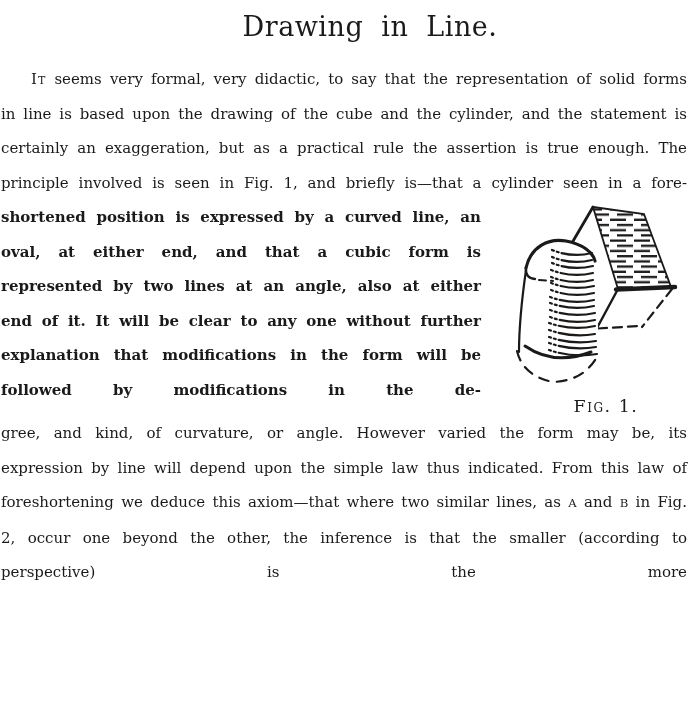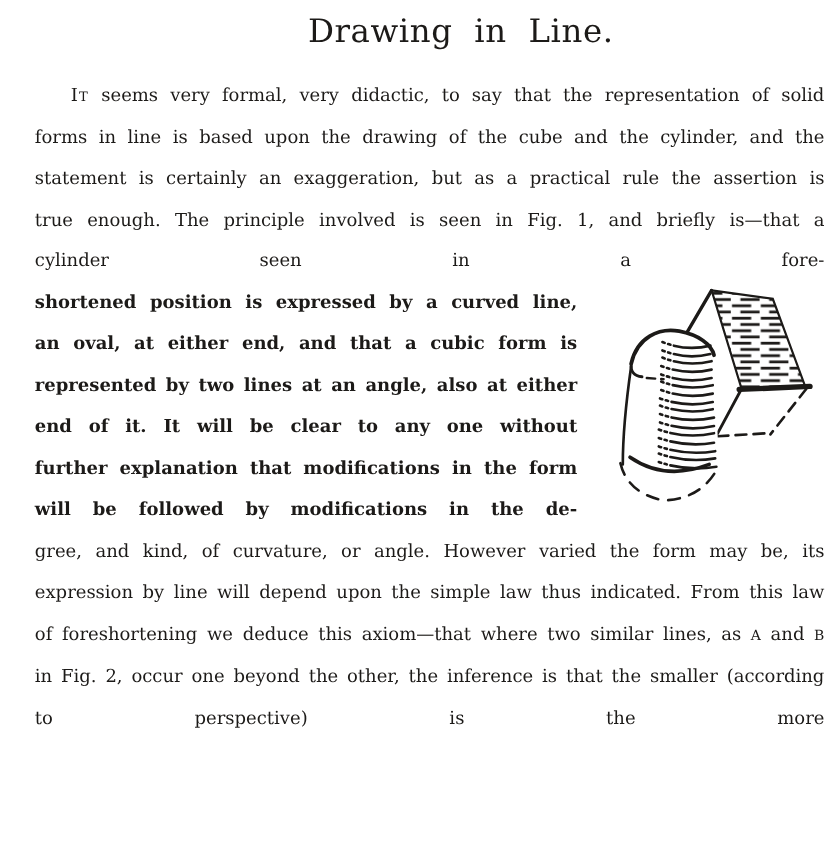--- a/index.html
+++ b/index.html
@@ -6,21 +6,21 @@
   body {
     width: 700px; height: 708px;
     background: #ffffff;
     font-family: "DejaVu Serif", serif;
     color: #1c1a18;
     overflow: hidden;
   }
   .page {
     box-sizing: border-box;
     width: 700px; height: 708px;
-    padding: 8px 13px 0 29px;
+    padding: 8px 13px 0 1px;
   }
   .title {
     font-size: 27px;
     font-weight: normal;
     text-align: center;
     margin: 0;
     padding-top: 3px;
     word-spacing: 9px;
     letter-spacing: 0.5px;
     transform: translateX(26px);
@@ -106,18 +106,19 @@
             <path d="M61,124 q22,8 45,3"></path>
             <path d="M61,131 q22,8 45,3"></path>
             <path d="M60,137 q23,8 46,3"></path>
             <path d="M60,144 q23,8 46,4"></path>
             <path d="M60,151 q23,8 47,4"></path>
             <path d="M60,157 q23,8 47,4"></path>
             <path d="M60,164 q23,8 48,4"></path>
           </g>
         </g>
       </svg>
+      <figcaption class="caption">Fig. 1.</figcaption>
     </figure>
   </div>
 
   <p class="para block-c"><span>gree, and kind, of curvature, or angle. However varied the form may be, its expression by line will depend upon the simple law thus indicated. From this law of foreshortening we deduce this axiom—that where two similar lines, as </span><span class="sc">A</span><span> and </span><span class="sc">B</span><span> in Fig. 2, occur one beyond the other, the inference is that the smaller (according to perspective) is the more</span></p>
 
 </div>
 
 </body></html>

